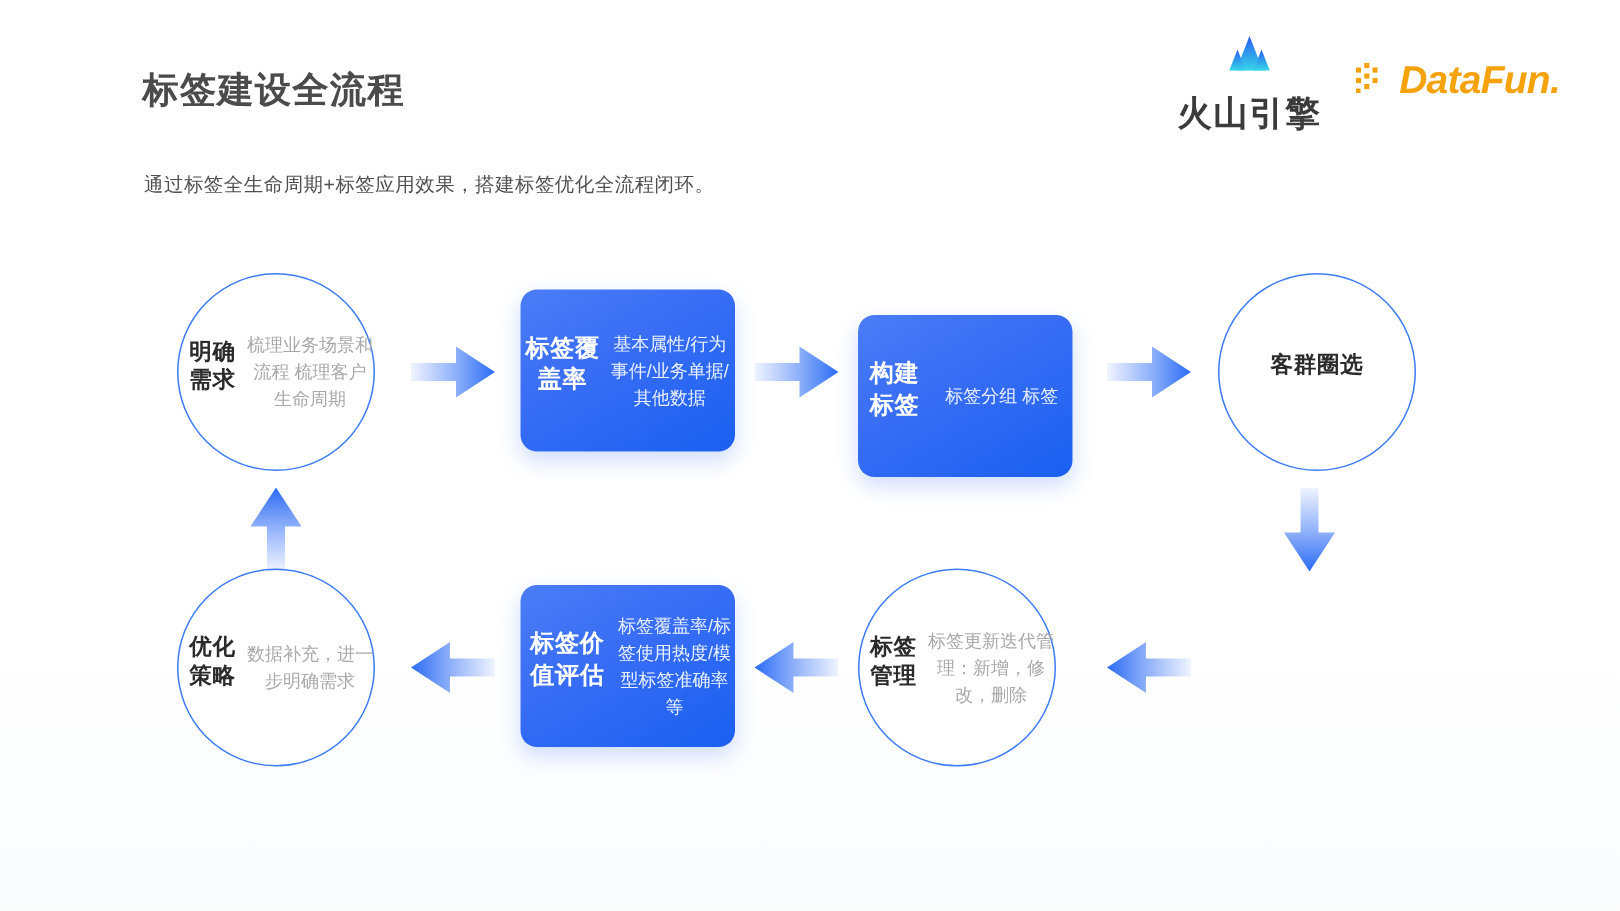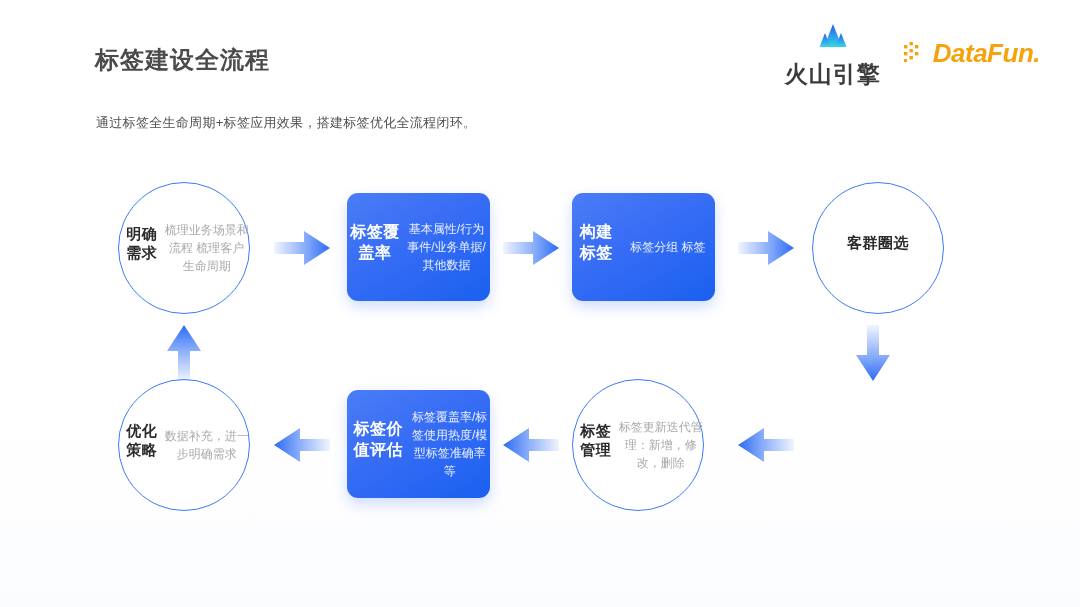--- a/index.html
+++ b/index.html
@@ -125,21 +125,21 @@
   }
   .node.box .n-desc {
     font-size: 12px;
     color: #eaf0ff;
     width: 128px;
   }
 
   
   #node-0 { left: 118px; top: 182px; }
   #node-1 { left: 347px; top: 193px; }
-  #node-2 { left: 572px; top: 193px; }
+  #node-2 { left: 572px; top: 210px; }
   #node-3 { left: 812px; top: 182px; }
   #node-4 { left: 812px; top: 379px; }
   #node-5 { left: 572px; top: 379px; }
   #node-6 { left: 347px; top: 390px; }
   #node-7 { left: 118px; top: 379px; }
 
   
   .arrow {
     position: absolute;
     width: 56px;

